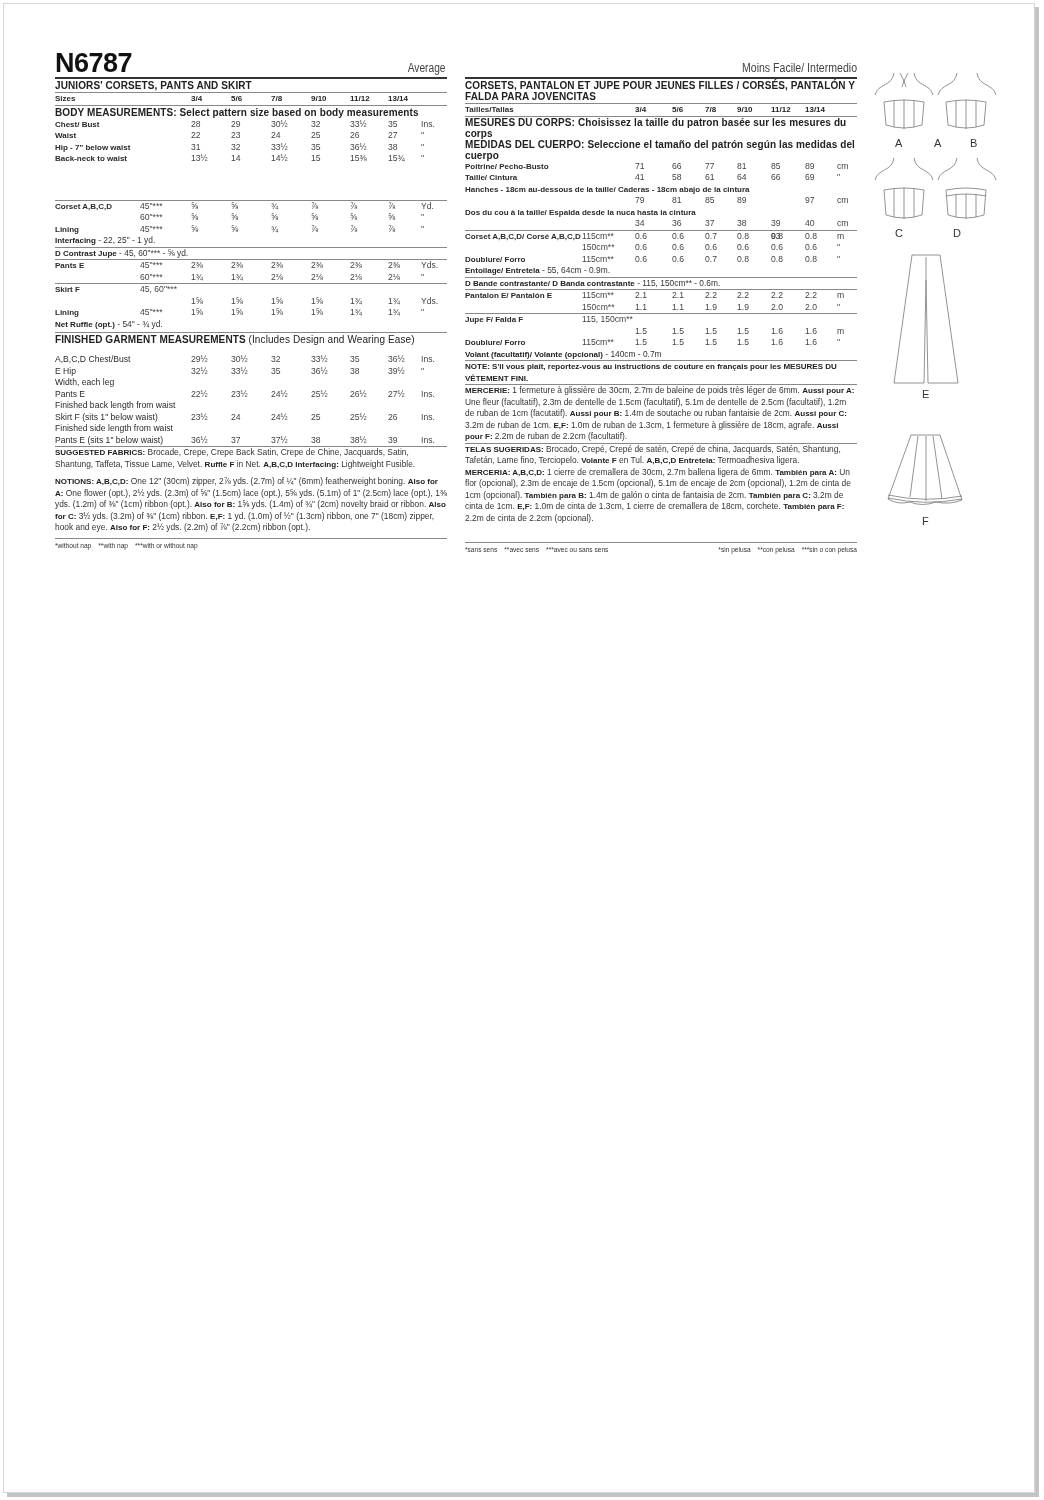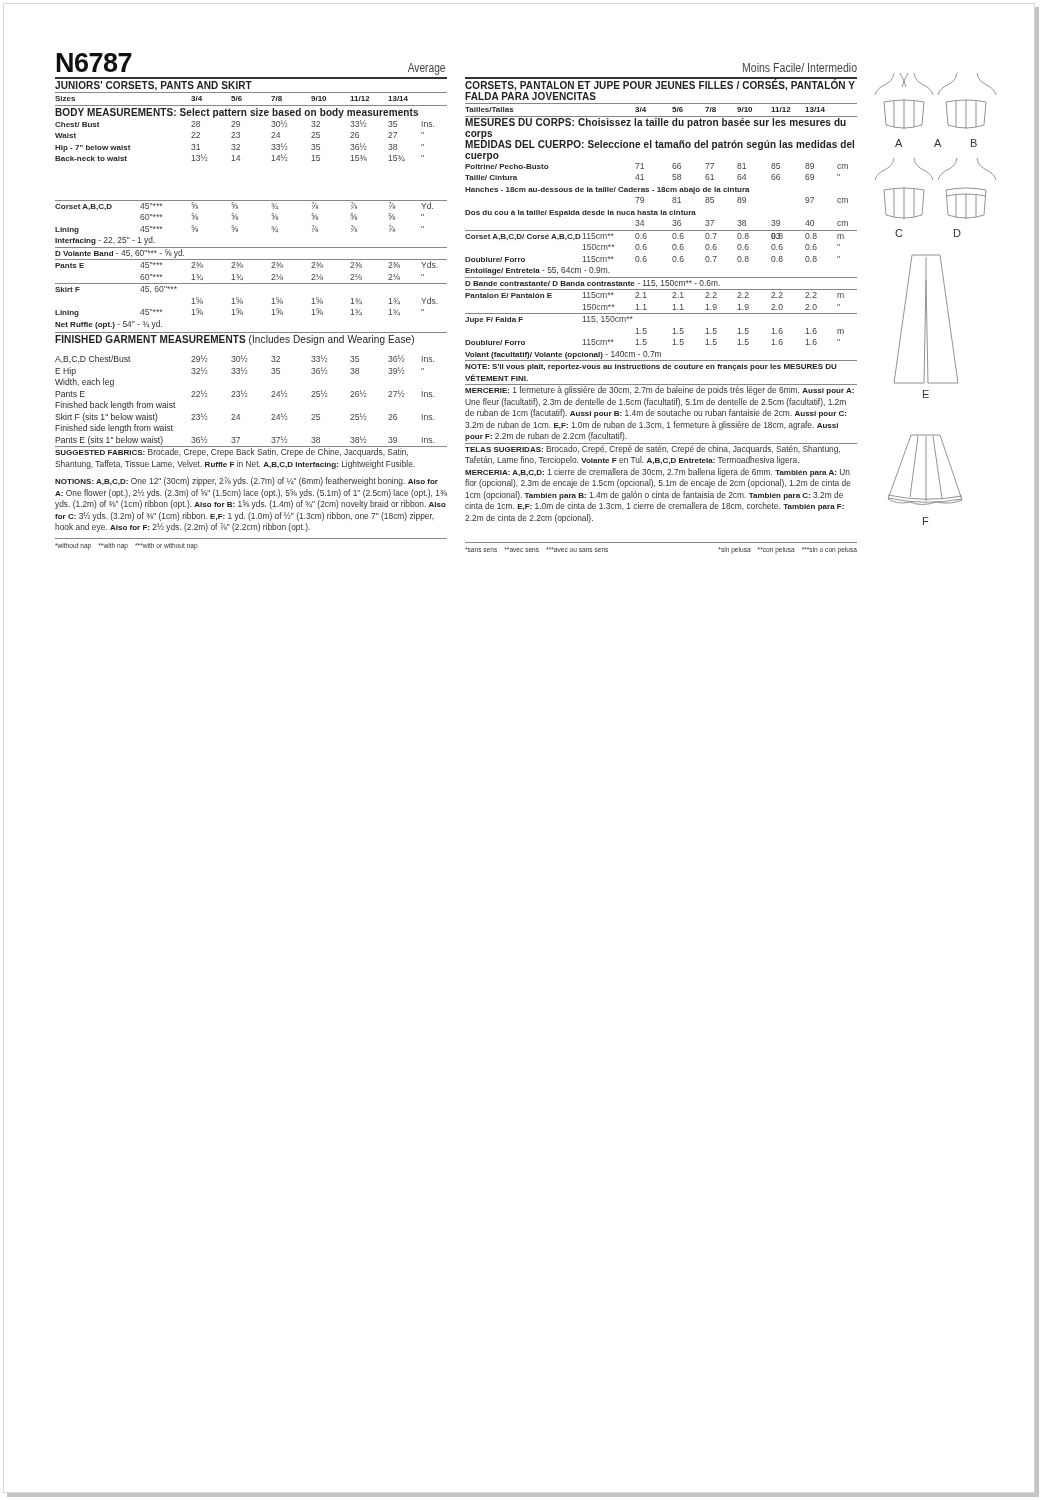--- a/index.html
+++ b/index.html
@@ -129,21 +129,21 @@
         <span class="v" style="left: 136px;">⅝</span>
         <span class="v" style="left: 176px;">⅝</span>
         <span class="v" style="left: 216px;">¾</span>
         <span class="v" style="left: 256px;">⅞</span>
         <span class="v" style="left: 295px;">⅞</span>
         <span class="v" style="left: 333px;">⅞</span>
         <span class="u" style="left: 366px;">"</span>
       </div>
       <div class="para"><b>Interfacing</b><span> - 22, 25" - 1 yd.</span></div>
       <div class="rule-thin"></div>
-      <div class="para"><b>D Volante Band</b><span> - 45, 60"*** - ⅝ yd.</span></div>
+      <div class="para"><b>D Contrast Jupe</b><span> - 45, 60"*** - ⅝ yd.</span></div>
       <div class="rule-thin"></div>
       <div class="row">
         <span class="lbl b">Pants E</span>
         <span class="w" style="left: 85px; color: rgb(68, 68, 68);">45"***</span>
         <span class="v" style="left: 136px;">2⅜</span>
         <span class="v" style="left: 176px;">2⅜</span>
         <span class="v" style="left: 216px;">2⅜</span>
         <span class="v" style="left: 256px;">2⅜</span>
         <span class="v" style="left: 295px;">2⅜</span>
         <span class="v" style="left: 333px;">2⅜</span>

